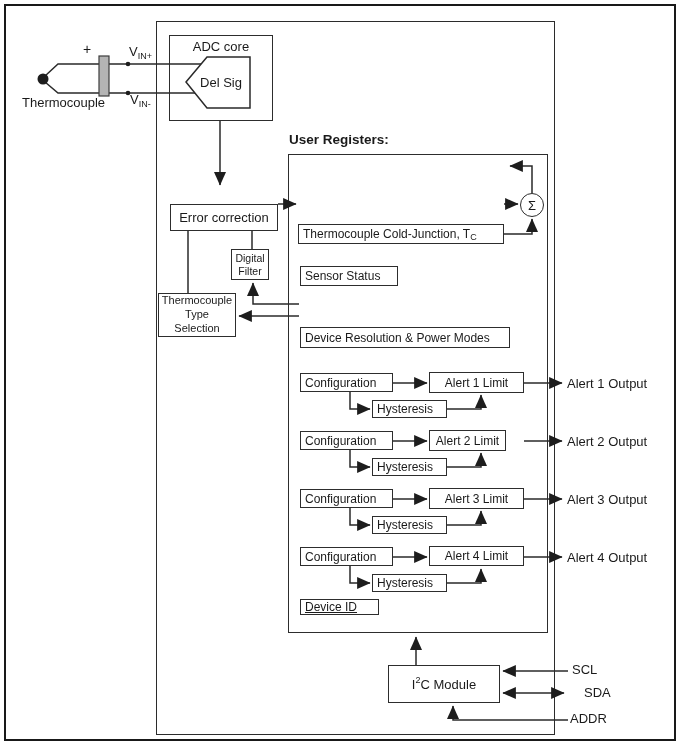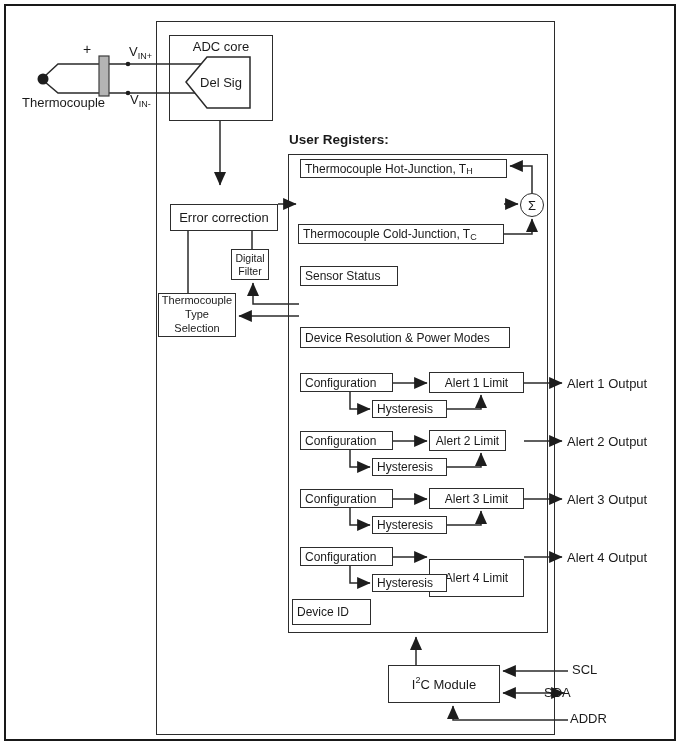--- a/index.html
+++ b/index.html
@@ -113,24 +113,20 @@
     <span>Filter</span>
   </div>
   <div class="box col" style="left:158px;top:293px;width:78px;height:44px;font-size:11px;line-height:1.25;">
     <span>Thermocouple</span>
     <span>Type</span>
     <span>Selection</span>
   </div>
 
   <div class="lbl bold" style="left:289px;top:133px;font-size:13.5px;">User Registers:</div>
 
-  <div class="box pad" style="left:300px;top:159px;width:207px;height:19px;">
-    <span>Thermocouple Hot-Junction, T</span>
-      <span class="sub">H</span>
-  </div>
   <div class="box pad" style="left:298px;top:224px;width:206px;height:20px;">
     <span>Thermocouple Cold-Junction, T</span>
       <span class="sub">C</span>
   </div>
   <div class="box ctr circle f13" style="left:520px;top:193px;width:24px;height:24px;">Σ</div>
 
   <div class="box pad" style="left:300px;top:266px;width:98px;height:20px;">Sensor Status</div>
   <div class="box pad" style="left:300px;top:327px;width:210px;height:21px;">Device Resolution &amp; Power Modes</div>
 
   <div class="box pad" style="left:300px;top:373px;width:93px;height:19px;">Configuration</div>
@@ -142,28 +138,28 @@
   <div class="box ctr" style="left:429px;top:430px;width:77px;height:21px;">Alert 2 Limit</div>
   <div class="box pad" style="left:372px;top:458px;width:75px;height:18px;">Hysteresis</div>
   <div class="lbl f13" style="left:567px;top:435px;">Alert 2 Output</div>
 
   <div class="box pad" style="left:300px;top:489px;width:93px;height:19px;">Configuration</div>
   <div class="box ctr" style="left:429px;top:488px;width:95px;height:21px;">Alert 3 Limit</div>
   <div class="box pad" style="left:372px;top:516px;width:75px;height:18px;">Hysteresis</div>
   <div class="lbl f13" style="left:567px;top:493px;">Alert 3 Output</div>
 
   <div class="box pad" style="left:300px;top:547px;width:93px;height:19px;">Configuration</div>
-  <div class="box ctr" style="left:429px;top:559px;width:95px;height:38px;">Alert 4 Limit</div>
+  <div class="box ctr" style="left:429px;top:546px;width:95px;height:20px;">Alert 4 Limit</div>
   <div class="box pad" style="left:372px;top:574px;width:75px;height:18px;">Hysteresis</div>
   <div class="lbl f13" style="left:567px;top:551px;">Alert 4 Output</div>
 
-  <div class="box pad" style="left:292px;top:599px;width:79px;height:26px;">Device ID</div>
+  <div class="box pad" style="left:300px;top:599px;width:79px;height:16px;text-decoration:underline;">Device ID</div>
 
   <div class="box ctr f13" style="left:388px;top:665px;width:112px;height:38px;">
     <span>I</span>
       <span class="sup">2</span>
       <span>C Module</span>
   </div>
   <div class="lbl f13" style="left:572px;top:663px;">SCL</div>
-  <div class="lbl f13" style="left:544px;top:686px;">SDA</div>
+  <div class="lbl f13" style="left:584px;top:686px;">SDA</div>
   <div class="lbl f13" style="left:570px;top:712px;">ADDR</div>
 
 </div>
 
 </body></html>

